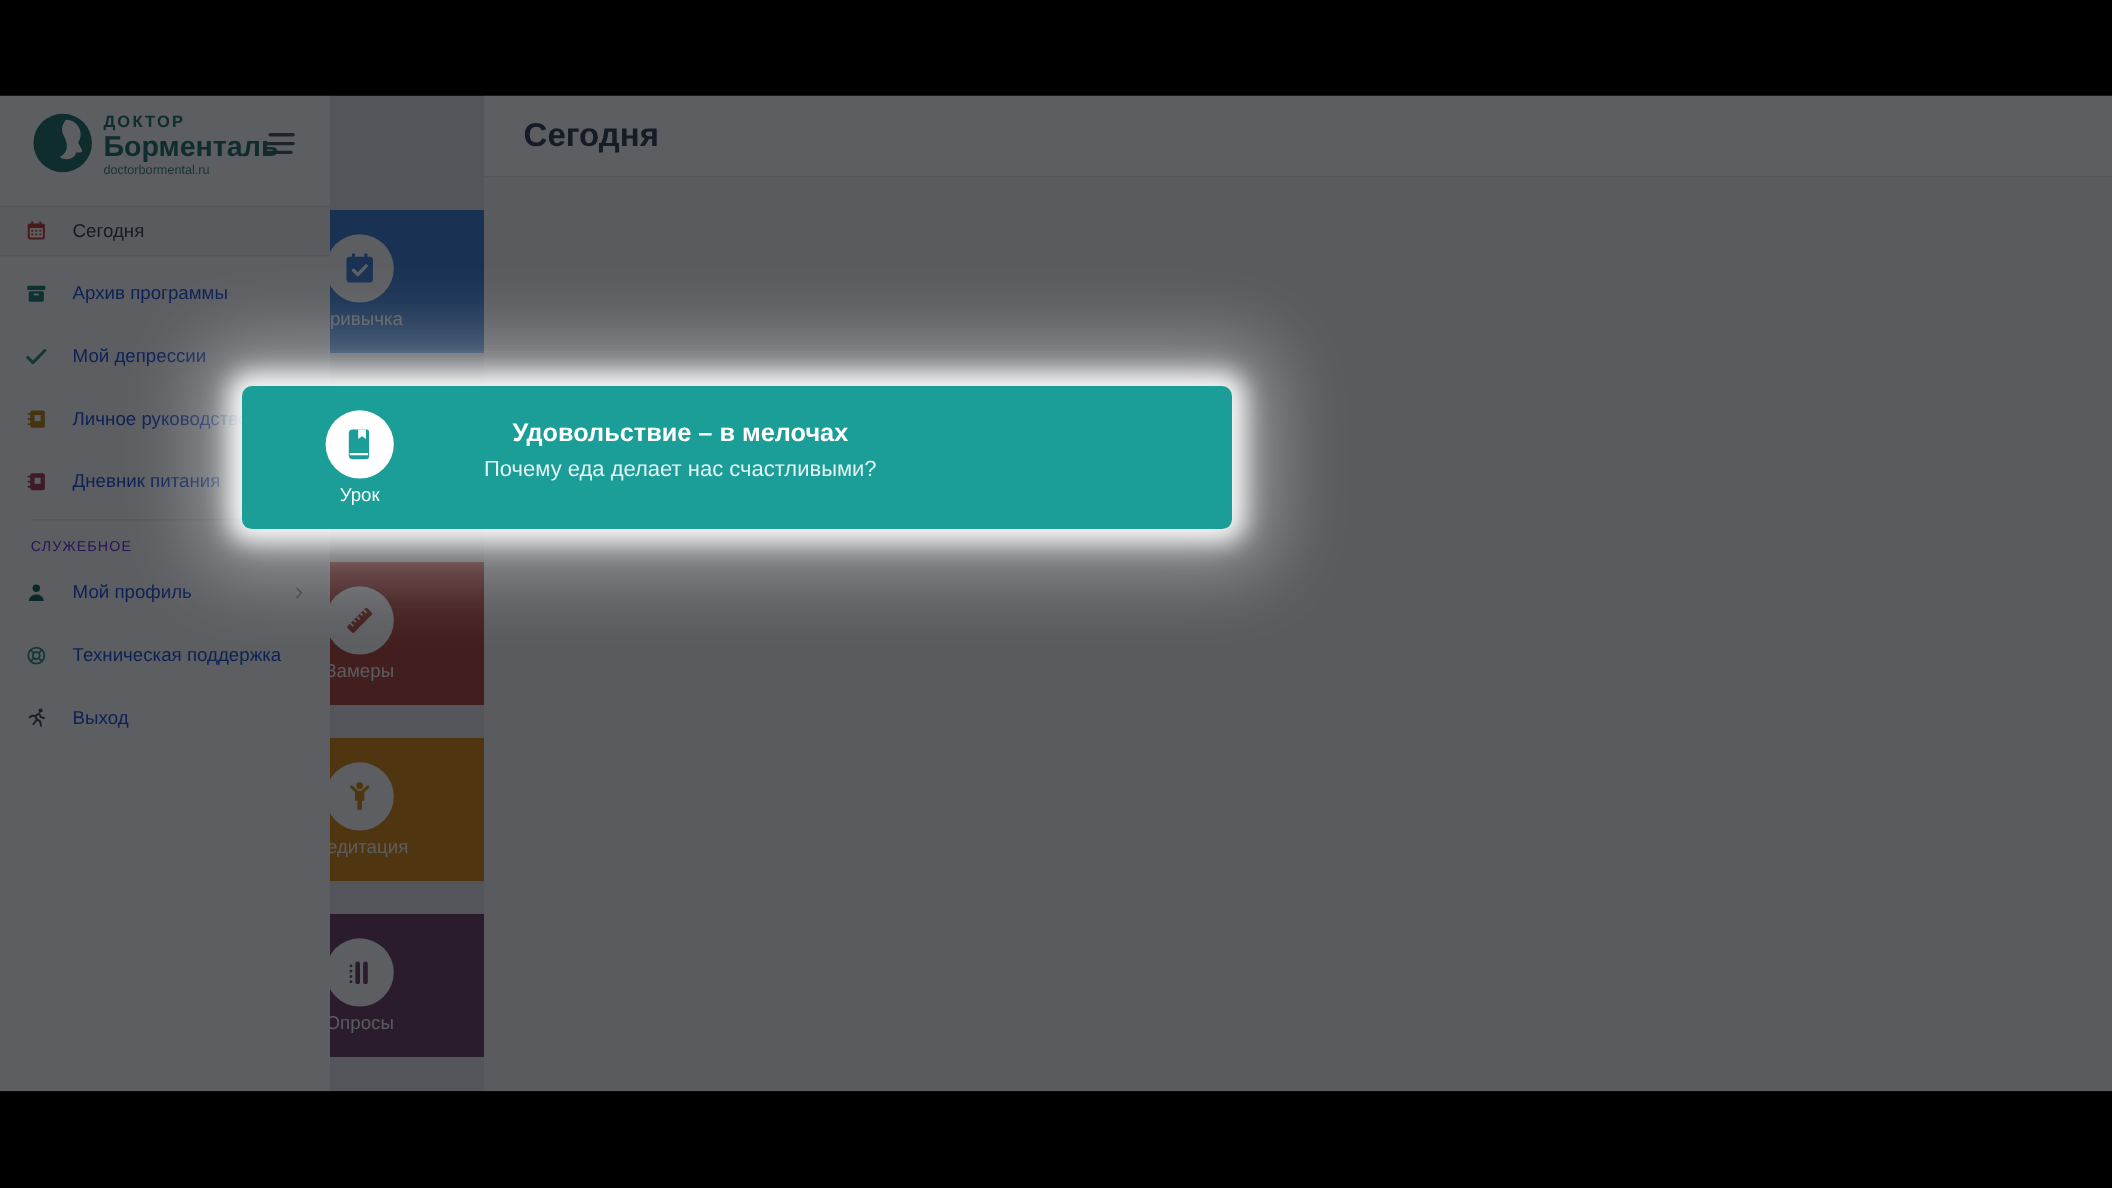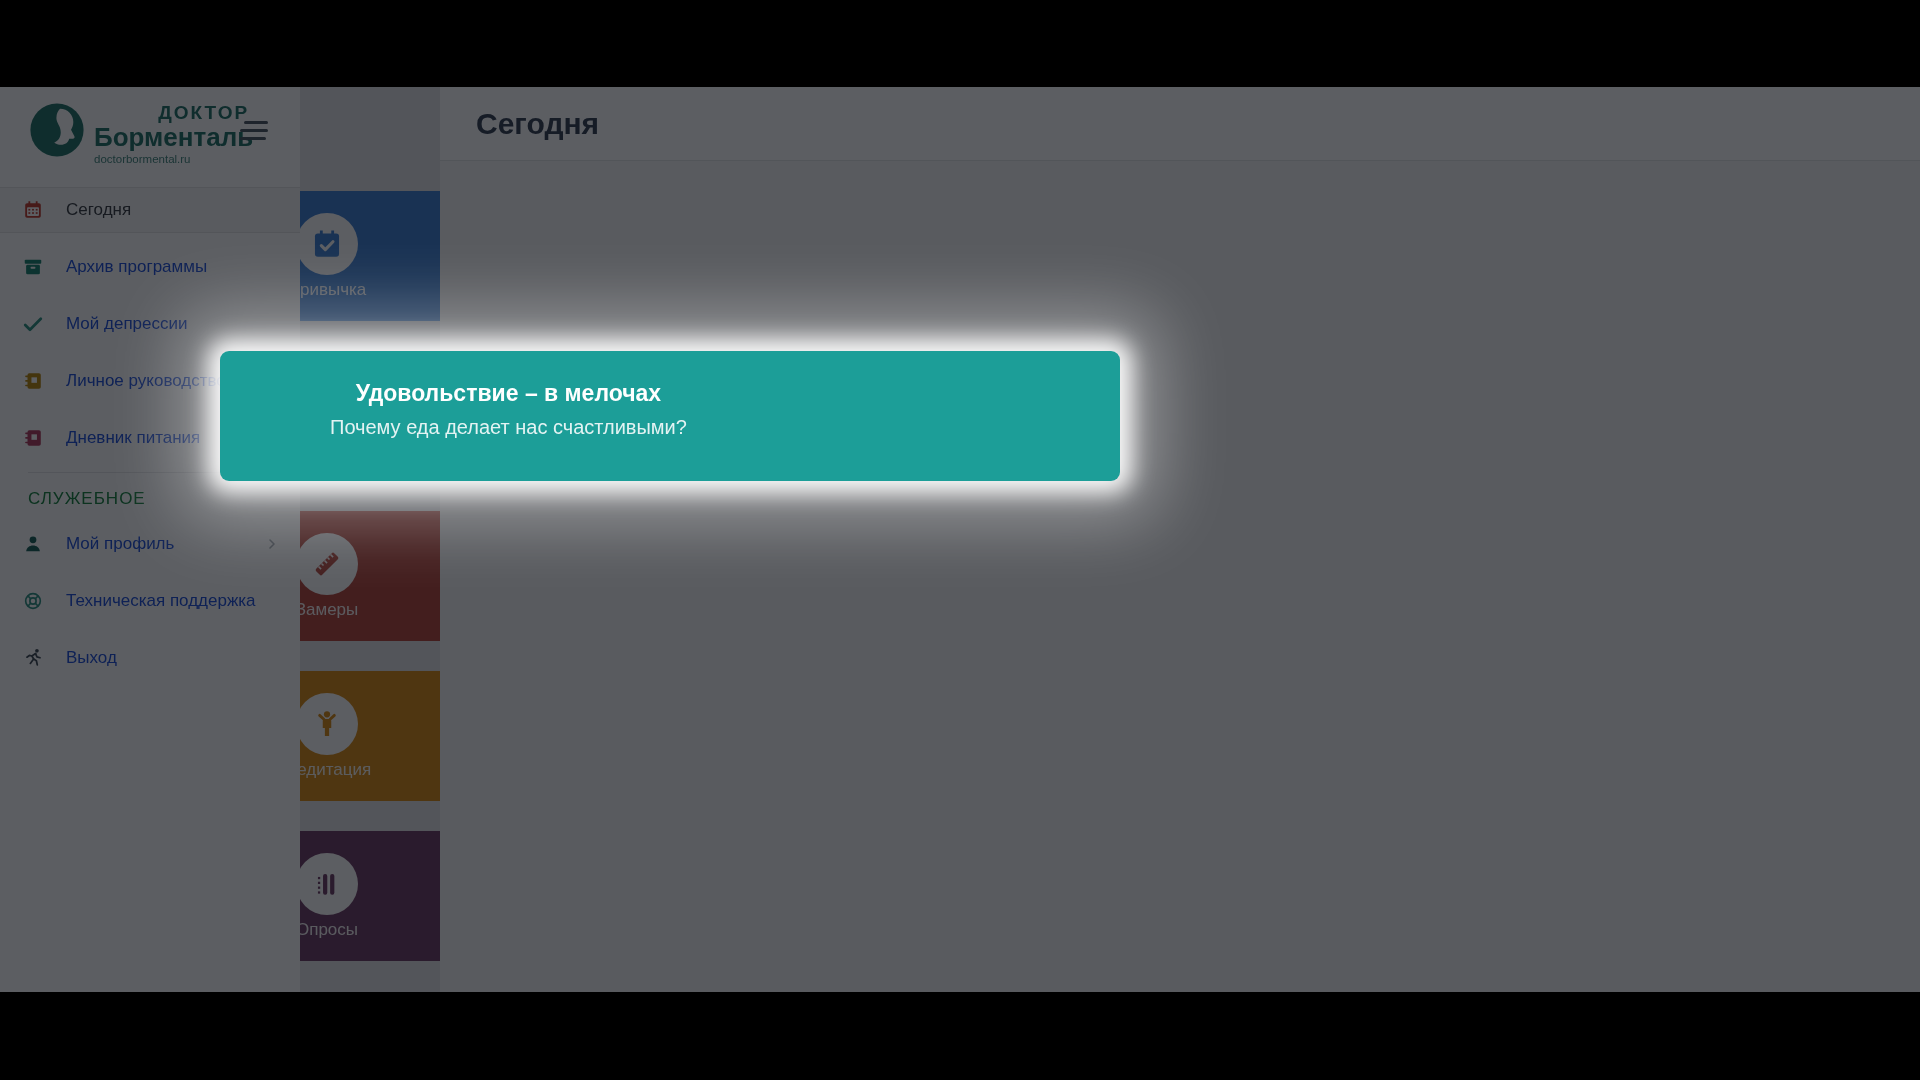--- a/index.html
+++ b/index.html
@@ -12,37 +12,37 @@
 
   
   .dim-overlay { position:absolute; inset:0; z-index:40; }
 
   
   .sidebar { position:absolute; left:0; top:0; width:300px; height:100%; background:#ffffff; z-index:1; }
   .sidebar-header { position:relative; height:100px; padding:14px 0 0 28px; }
   .logo { display:flex; align-items:flex-start; }
   .logo-mark { width:58px; height:58px; flex:0 0 auto; }
   .logo-textblock { margin-left:8px; margin-top:2px; line-height:1; }
-  .logo-top { font-size:19px; font-weight:bold; letter-spacing:2px; text-align:right; padding-right:4px; }
+  .logo-top { font-size:15px; font-weight:bold; letter-spacing:2px; padding-right:4px; }
   .logo-name { font-size:26px; font-weight:bold; margin-top:2px; }
   .logo-domain { font-size:11.5px; margin-top:4px; opacity:.85; font-weight:normal; }
   .hamburger { position:absolute; right:32px; top:34px; width:28px; cursor:pointer; }
   .hamburger span { display:block; height:3px; background:#4a5560; border-radius:2px; margin-bottom:5px; }
   .hamburger span:nth-child(1){ width:24px; margin-left:4px; }
   .hamburger span:nth-child(2){ width:28px; }
   .hamburger span:nth-child(3){ width:26px; }
 
   .nav { list-style:none; margin-top:0; }
   .nav-item { display:flex; align-items:center; height:46px; padding:0 20px 0 22px; margin-bottom:11px; cursor:pointer; color:#1d4ed8; font-size:17px; }
   .nav-item .nav-icon { width:22px; height:22px; margin-right:22px; flex:0 0 auto; }
   .nav-item.active { background:#f6f7f7; border-top:1px solid #e3e4e5; border-bottom:1px solid #e3e4e5; color:#35393e; margin-bottom:11px; }
   .nav-item .chevron { margin-left:auto; width:16px; height:16px; color:#9aa2a9; }
 
   .sidebar-divider { height:1px; background:#e4e5e6; margin:4px 28px 0 28px; }
-  .section-label { font-size:17px; color:#15803d; letter-spacing:1px; padding:16px 0 12px 28px; }
+  .section-label { font-size:13px; color:#6d28d9; letter-spacing:1px; padding:16px 0 12px 28px; }
 
   
   .main-panel { position:absolute; left:440px; top:0; right:0; bottom:0; background:#f6f6f7; z-index:1; }
   .main-header { height:74px; background:#ffffff; border-bottom:1px solid #e2e3e4; display:flex; align-items:center; padding-left:36px; }
   .page-title { font-size:30px; font-weight:bold; color:#333e51; }
 
   .cards { position:absolute; left:220px; top:104px; width:900px; }
   .card { position:relative; display:flex; align-items:center; height:130px; border-radius:9px; margin-bottom:30px; padding-left:52px; color:#fff; cursor:pointer; }
   .card-iconblock { width:110px; display:flex; flex-direction:column; align-items:center; flex:0 0 auto; }
   .icon-circle { width:62px; height:62px; border-radius:50%; background:#ffffff; display:flex; align-items:center; justify-content:center; }
@@ -234,20 +234,30 @@
           </div>
           <div class="action-circle" style="color: rgb(43, 74, 120);">
             <svg viewBox="0 0 24 24" style="transform:rotate(180deg)">
                 <path fill="currentColor" d="M3.5 10h3.2v9.5H3.5zM8.2 19.5h7.4c.95 0 1.78-.63 2-1.55l1.45-5.2a2 2 0 00-1.93-2.55h-3.7l.65-3.3a1.75 1.75 0 00-3.1-1.45L8.2 10z"></path>
               </svg>
           </div>
         </div>
       </div>
 
       <div class="card highlighted" style="background-color: rgb(28, 158, 152);">
+        <div class="card-iconblock">
+          <div class="icon-circle" style="color: rgb(28, 158, 152);">
+            <svg viewBox="0 0 24 24">
+                <path fill="currentColor" d="M7.5 2.5h9A1.5 1.5 0 0118 4v16a1.5 1.5 0 01-1.5 1.5h-9A2.5 2.5 0 015 19V5a2.5 2.5 0 012.5-2.5z"></path>
+                <path fill="#fff" d="M11 2.5h5v6l-2.5-1.8L11 8.5z" opacity=".95"></path>
+                <path d="M5.6 18.2h11.8" stroke="#fff" stroke-width="1.4"></path>
+              </svg>
+          </div>
+          <div class="card-category">Урок</div>
+        </div>
         <div class="card-text">
           <div class="card-title">Удовольствие – в мелочах</div>
           <div class="card-subtitle">Почему еда делает нас счастливыми?</div>
         </div>
       </div>
 
       <div class="card" style="background-color: rgb(181, 68, 58);">
         <div class="card-iconblock">
           <div class="icon-circle" style="color: rgb(181, 68, 58);">
             <svg viewBox="0 0 24 24">

